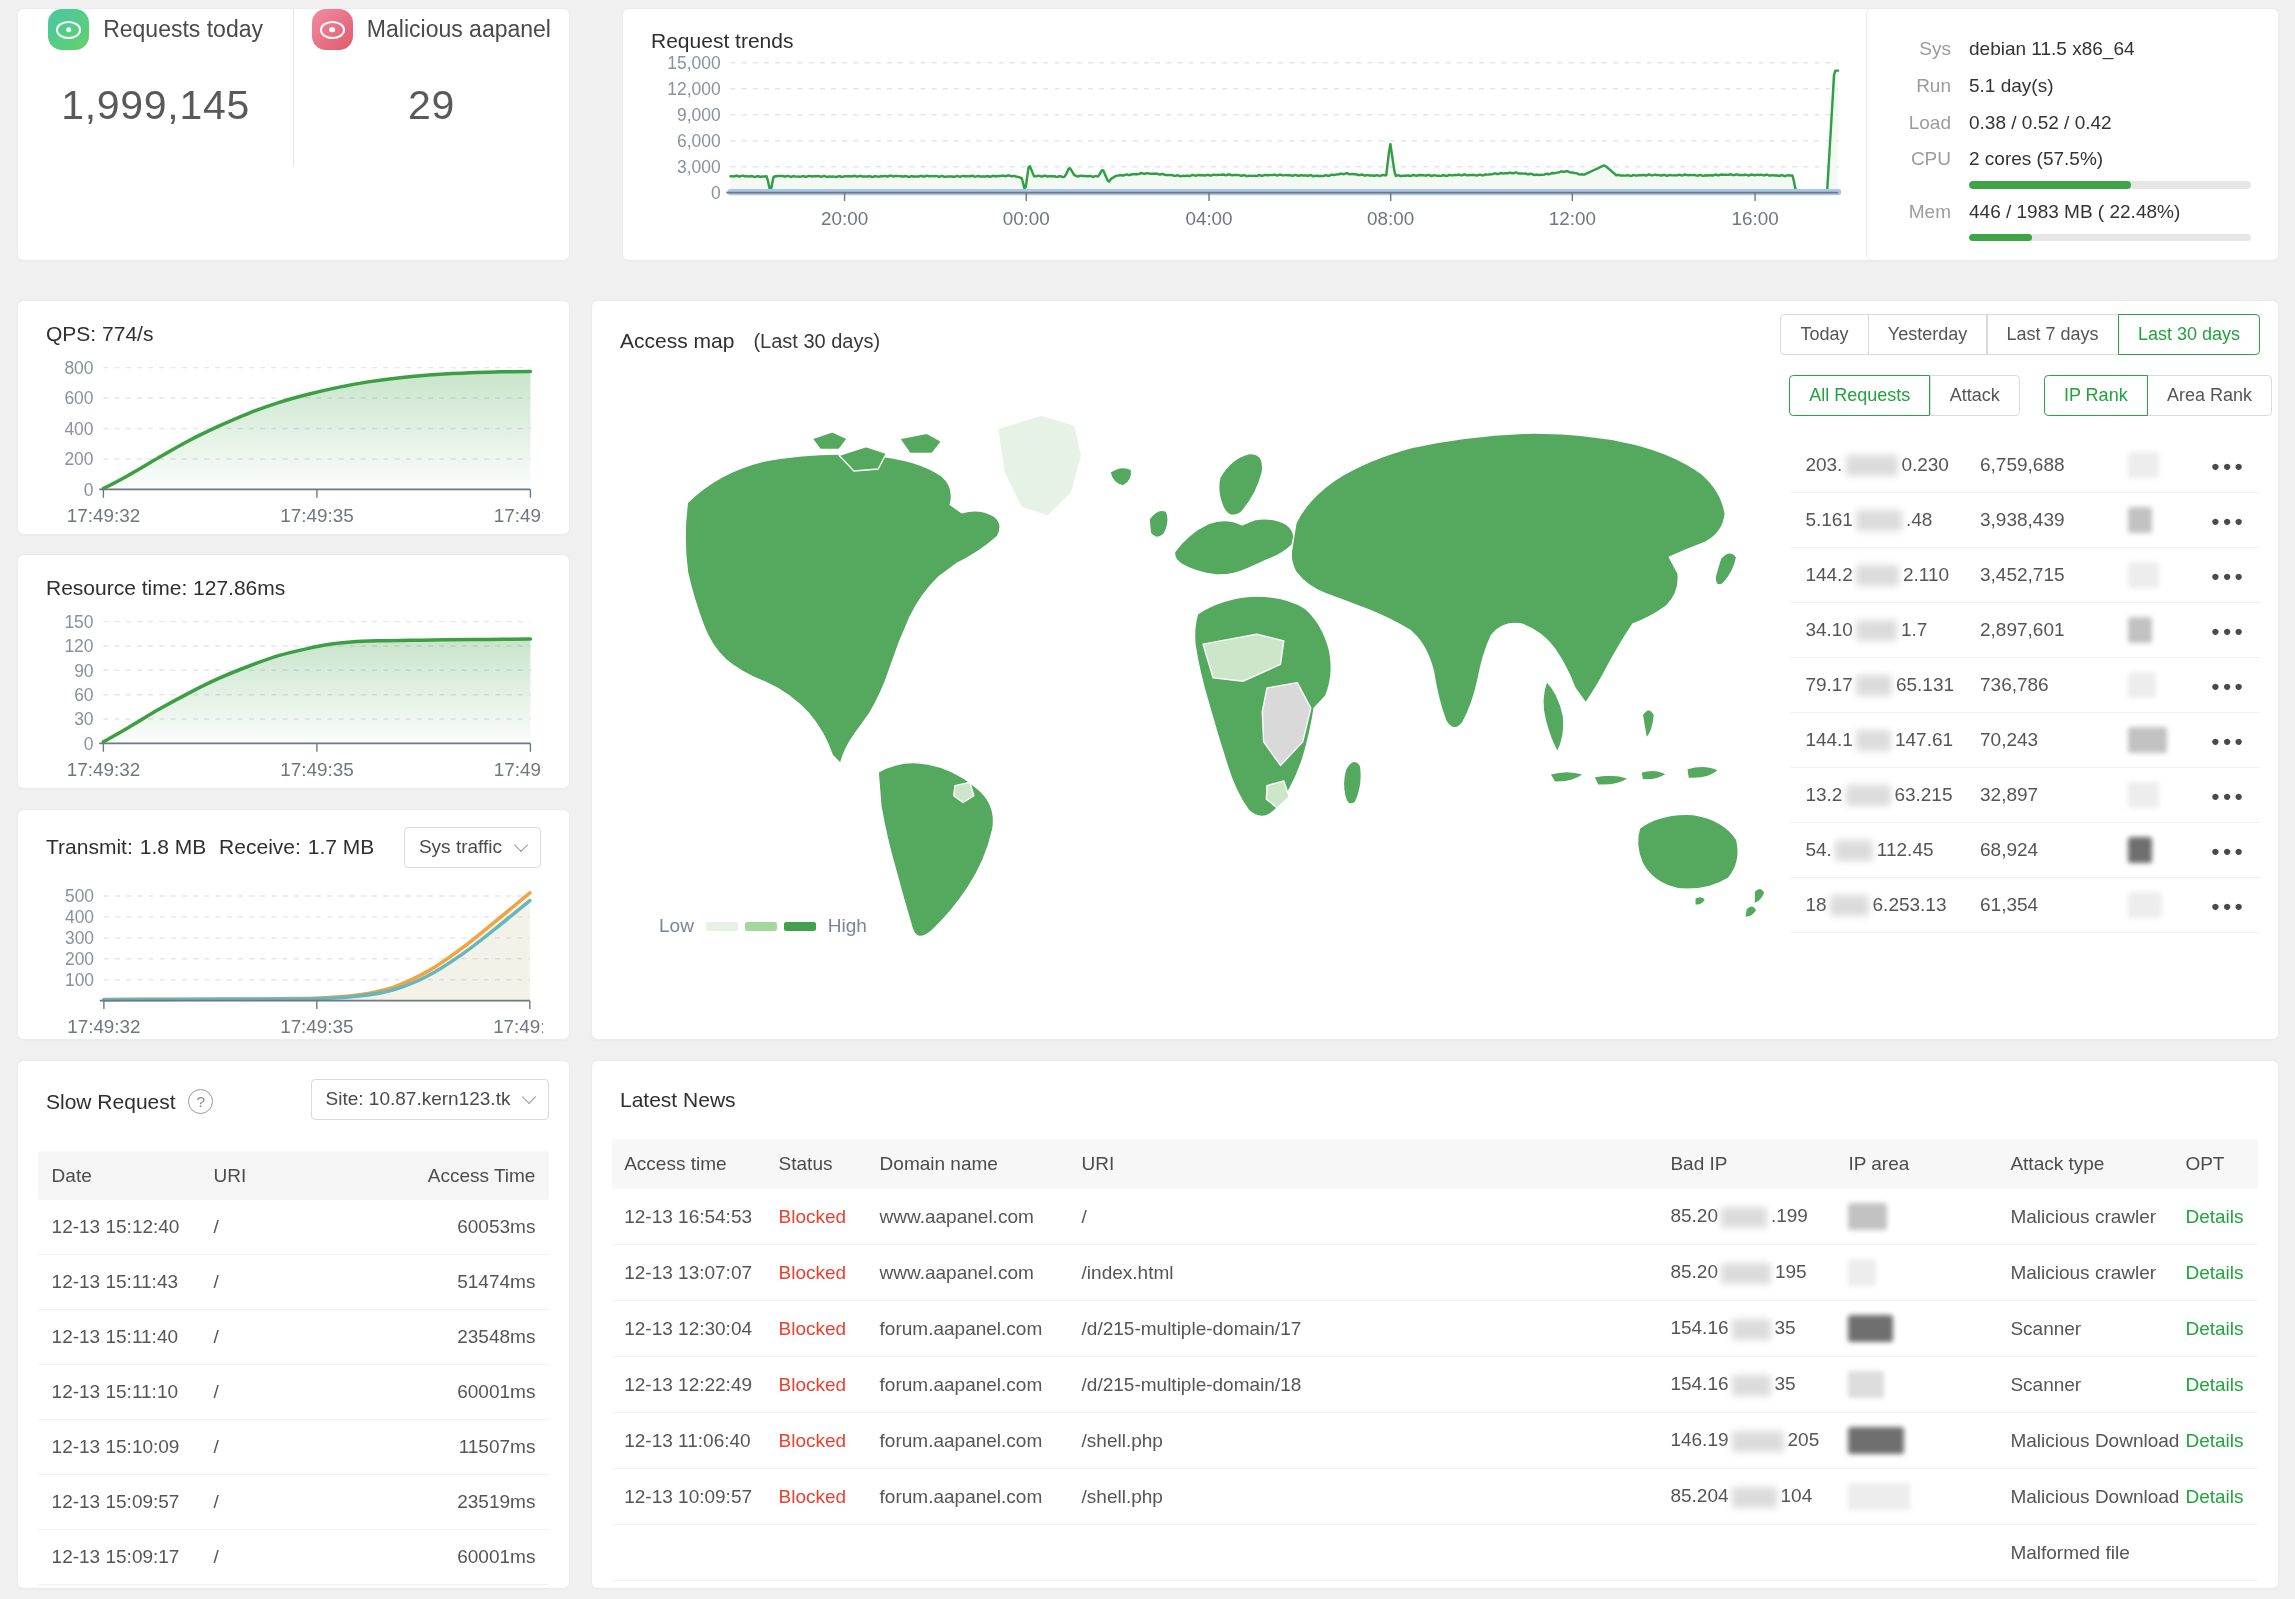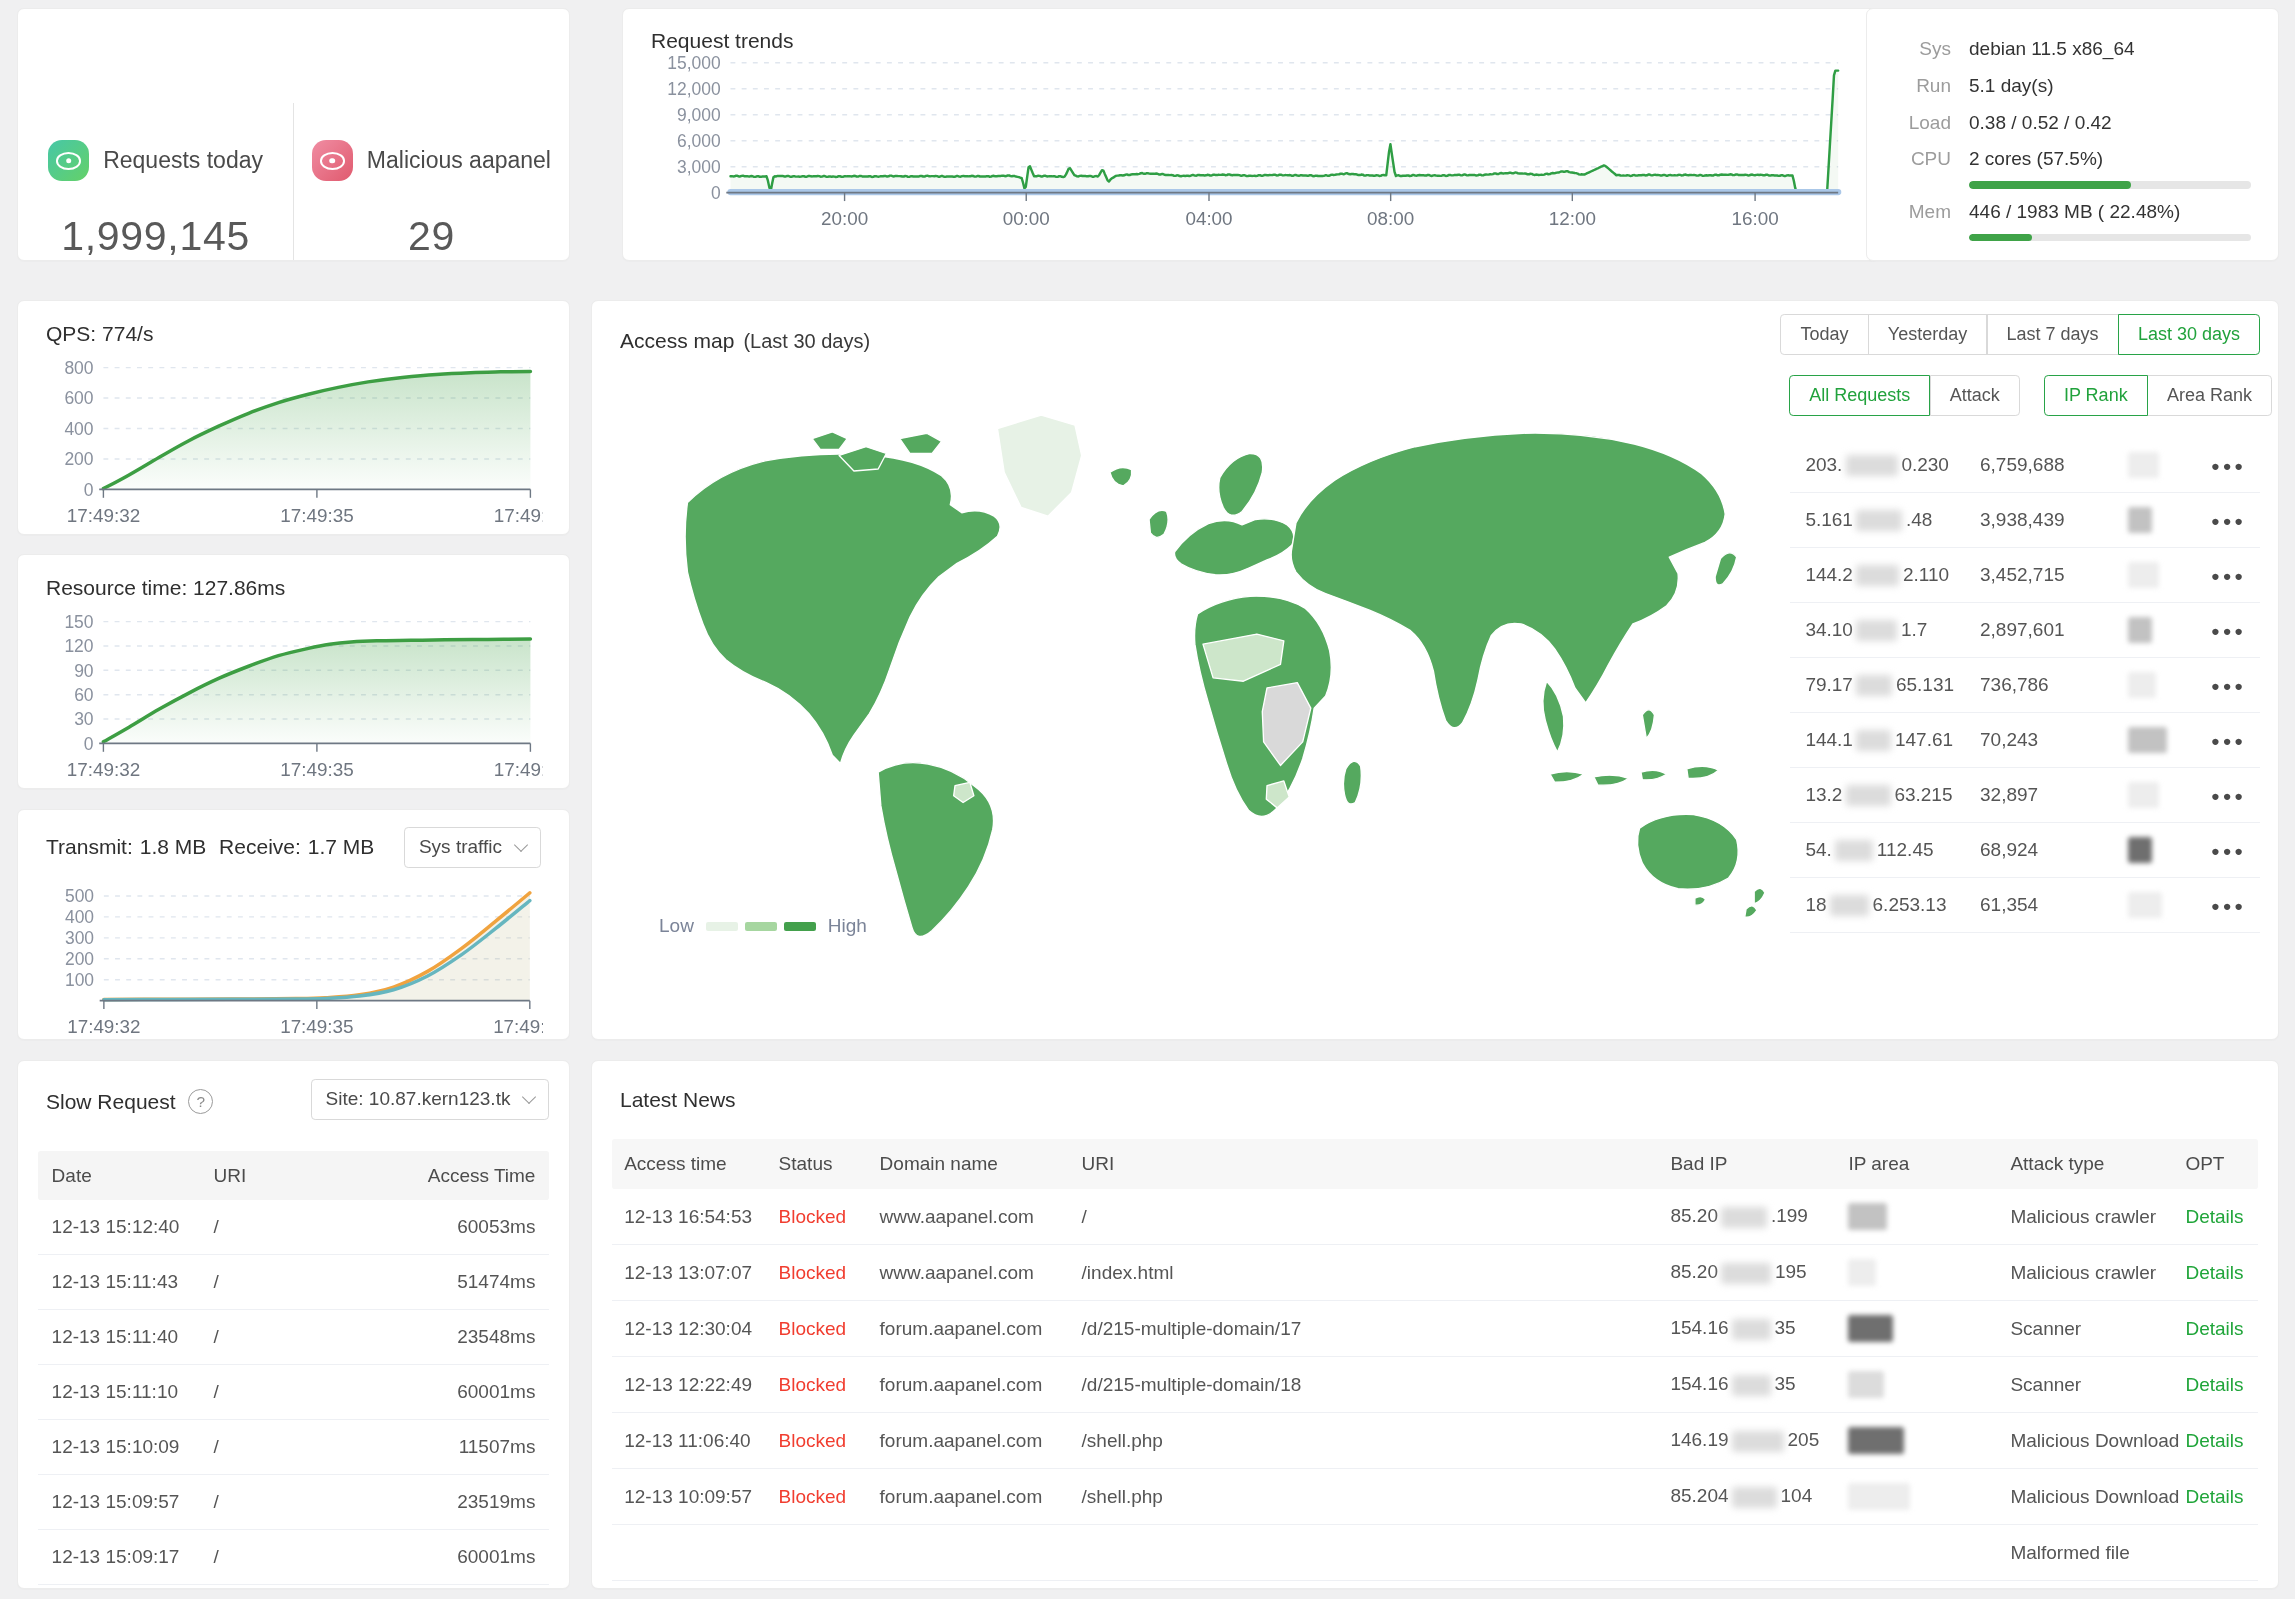--- a/index.html
+++ b/index.html
@@ -2,21 +2,21 @@
 <html style="--map-green: #55a95f; --map-light: #e7f2e6; --map-mid: #cde6ca; --map-grey: #d9d9d9;font-size:11.2px"><head>
 <meta charset="utf-8">
 <style>
   html,body{margin:0;padding:0;}
   body{background:#f0f0f1;font-family:"Liberation Sans",sans-serif;color:#333;}
   .page{position:relative;width:2295px;height:1600px;overflow:hidden;background:#f0f0f1;}
   .card{position:absolute;background:#fff;border:0.7px solid #ececec;border-radius:7px;box-sizing:border-box;box-shadow:0 0.7px 1.4px rgba(0,0,0,.02);}
   .title{font-size:21px;font-weight:500;color:#2f2f2f;}
 
   
-  .stats-card{left:17px;top:8.4px;width:553px;height:253px;display:flex;align-items:flex-end;}
+  .stats-card{left:17px;top:8.4px;width:553px;height:253px;display:flex;align-items:flex-start;}
   .stat-half{flex:1;display:flex;flex-direction:column;align-items:center;gap:32px;}
   .stat-head{display:flex;align-items:center;gap:14px;font-size:23px;color:#4a4a4a;}
   .stat-value{font-size:41px;color:#595959;font-weight:500;letter-spacing:0.7px;}
   .divider-v{width:0.7px;height:157px;background:#e4e4e4;}
   .eye-badge{width:41px;height:41px;border-radius:14px;display:flex;align-items:center;justify-content:center;flex:none;}
   .eye-badge.green{background:linear-gradient(135deg,#47c7a7,#64d168);}
   .eye-badge.pink{background:linear-gradient(135deg,#f08da3,#e05a6e);}
   .eye{width:21px;height:13.3px;border:2.1px solid #fff;border-radius:50%;position:relative;}
   .eye::after{content:"";position:absolute;left:50%;top:50%;width:5.6px;height:5.6px;border-radius:50%;background:#fff;transform:translate(-50%,-50%);}
 
@@ -38,21 +38,21 @@
   .qps-card{left:17px;top:300px;width:553px;height:235px;padding:21px 28px;}
   .resource-card{left:17px;top:554px;width:553px;height:235px;padding:21px 28px;}
   .traffic-card{left:17px;top:809px;width:553px;height:231px;padding:17px 28px;}
   .traffic-head{display:flex;justify-content:space-between;align-items:center;}
   .traffic-title span{margin-right:7px;}
   .dd-box{border:0.7px solid #d9d9d9;border-radius:4.2px;padding:8.4px 14px;font-size:19px;color:#4a4a4a;display:flex;align-items:center;gap:14px;background:#fff;cursor:pointer;}
   .chev{width:9px;height:9px;border-right:1.4px solid #999;border-bottom:1.4px solid #999;transform:rotate(45deg);margin-top:-4.9px;flex:none;}
 
   
   .map-card{left:591px;top:300px;width:1688px;height:740px;}
-  .map-title-row{position:absolute;left:28px;top:28px;display:flex;gap:9px;align-items:baseline;}
+  .map-title-row{position:absolute;left:28px;top:28px;display:flex;gap:19px;align-items:baseline;}
   .map-subtitle{font-size:20px;color:#3a3a3a;}
   #world-map{position:absolute;left:18px;top:83px;width:1159px;height:554px;}
   .land{fill:var(--map-green);}
   .land.light{fill:var(--map-light);}
   .land.patch-mid{fill:var(--map-mid);}
   .land.patch-grey{fill:var(--map-grey);}
   .map-legend{position:absolute;left:67px;top:614px;display:flex;align-items:center;gap:12px;font-size:19px;color:#7b8498;}
   .legend-swatch{width:32px;height:9px;border-radius:2.1px;}
 
   .period-group{position:absolute;right:18px;top:12.6px;display:flex;}

